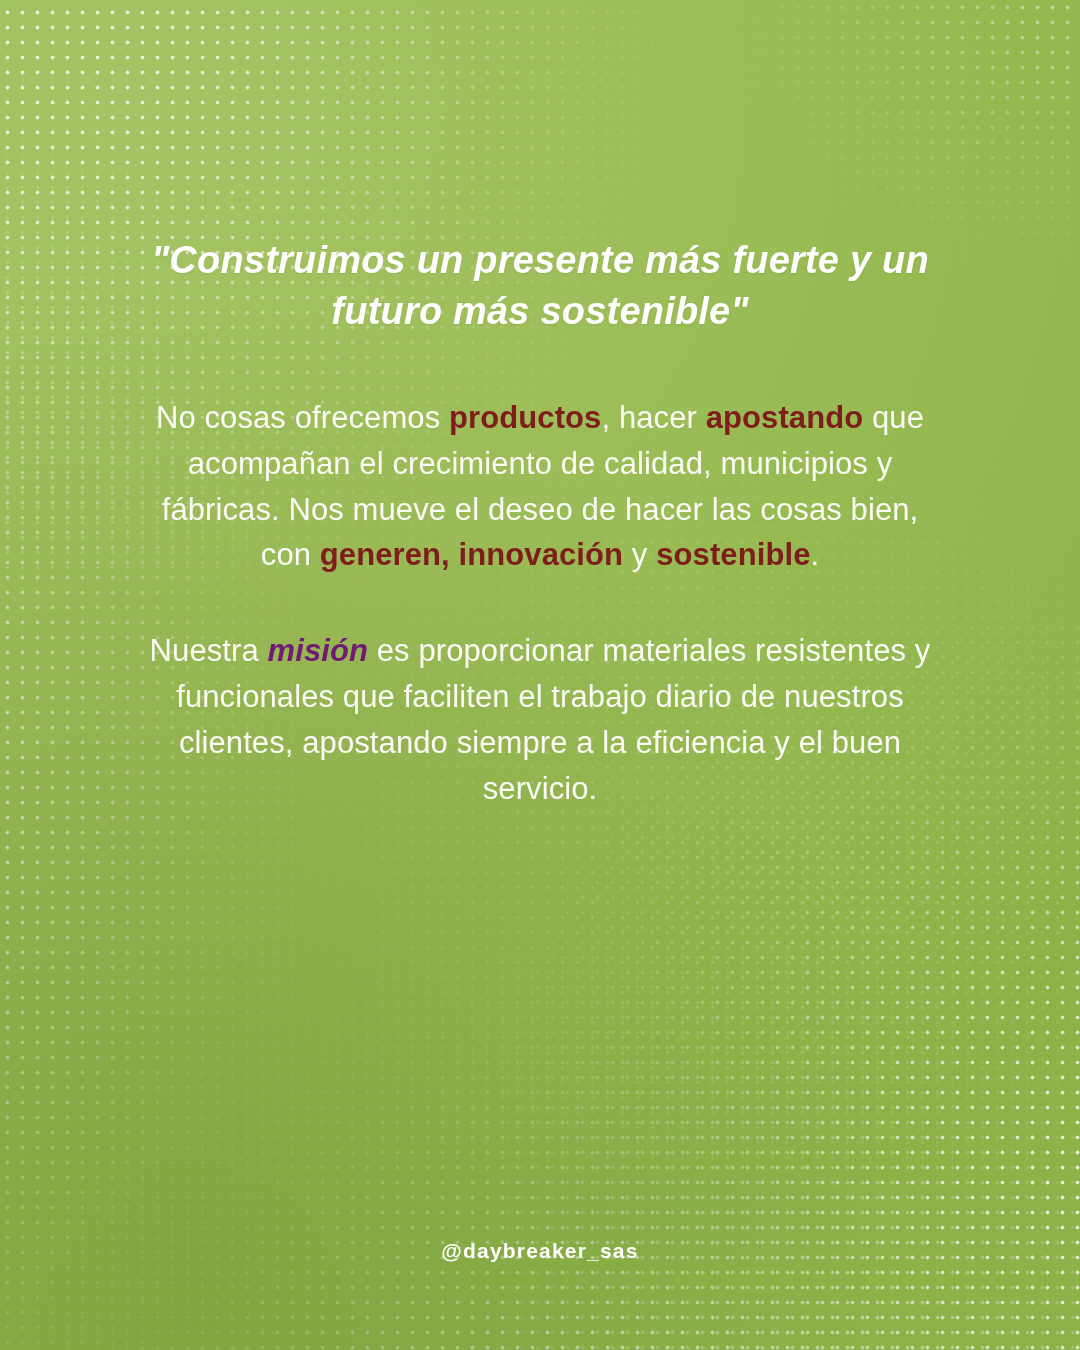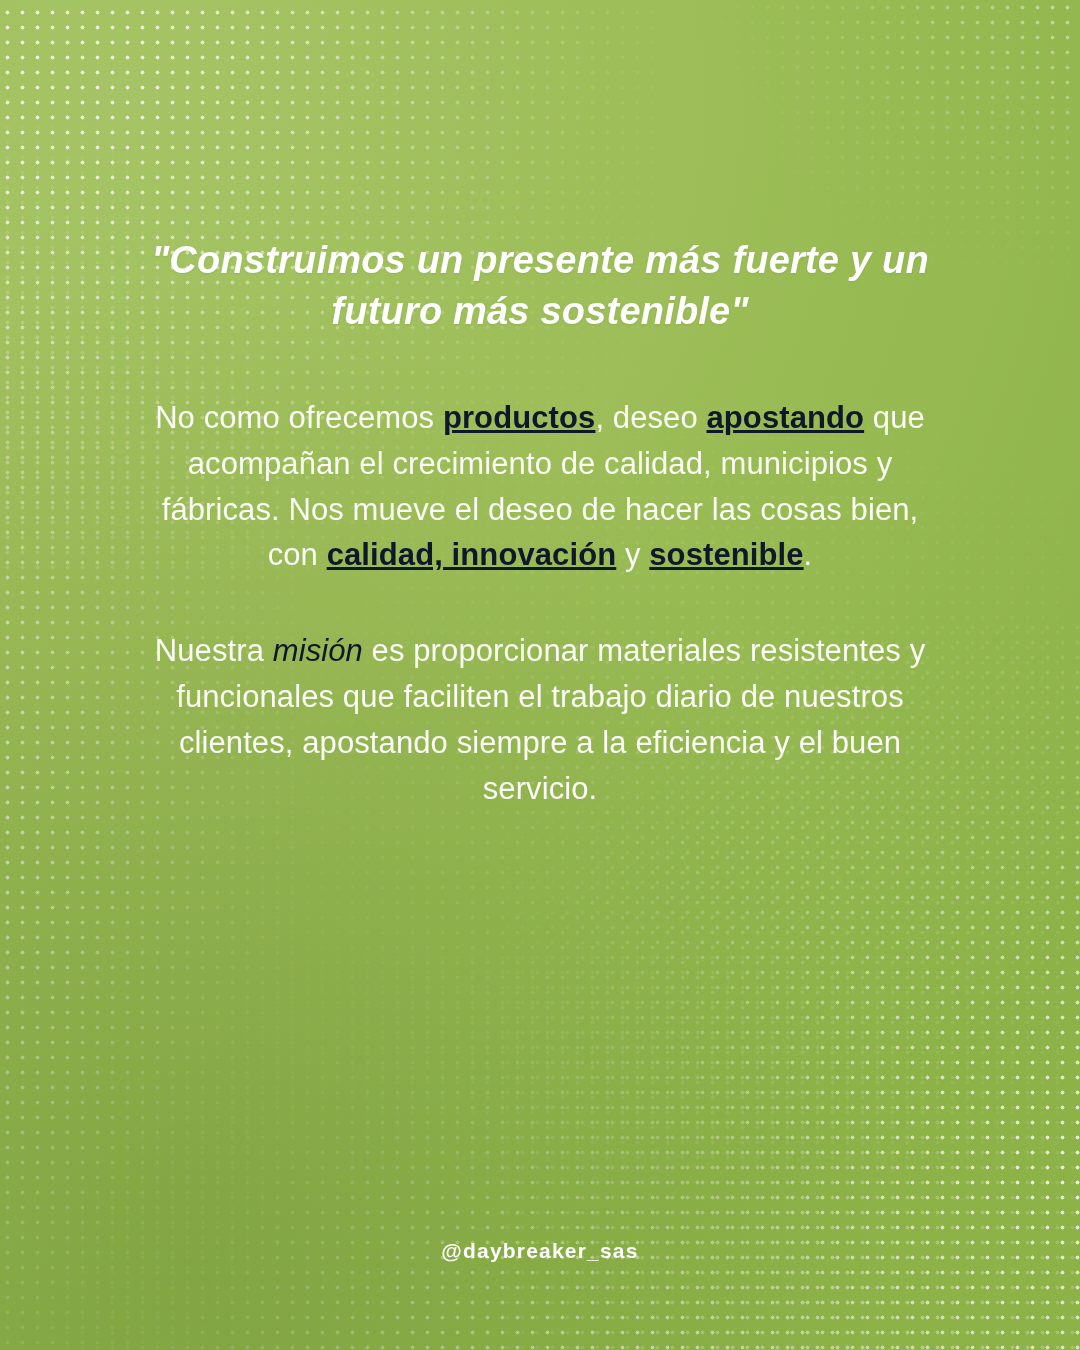--- a/index.html
+++ b/index.html
@@ -109,22 +109,22 @@
   .para {
     font-size: 31px;
     line-height: 1.48;
     font-weight: 400;
     color: #fbfbf5;
     max-width: 790px;
     margin: 0;
     letter-spacing: 0.1px;
   }
 
-  .para b { font-weight: 700; color: #0f172a; text-decoration: underline; }
-  .para i { font-style: italic; font-weight: 400; color: #0f172a; }
+  .para b { font-weight: 700; color: #7f1d1d; }
+  .para i { font-style: italic; font-weight: 700; color: #701a75; }
 
   .gap-1 { height: 58px; }
   .gap-2 { height: 50px; }
   .gap-3 { height: 50px; }
 
   .handle {
     position: absolute;
     left: 0; right: 0;
     bottom: 87px;
     text-align: center;
@@ -147,21 +147,21 @@
   <div class="halftone ht-center"></div>
   <div class="halftone ht-bottom"></div>
   <div class="vignette"></div>
 
   <div class="content">
 
     <p class="headline">"Construimos un presente más fuerte y un futuro más sostenible"</p>
 
     <div class="gap-1"></div>
 
-    <p class="para"><span>No como ofrecemos </span><b>productos</b><span>, deseo </span><b>apostando</b><span> que acompañan el crecimiento de calidad, municipios y fábricas. Nos mueve el deseo de hacer las cosas bien, con </span><b>calidad, innovación</b><span> y </span><b>sostenible</b><span>.</span></p>
+    <p class="para"><span>No cosas ofrecemos </span><b>productos</b><span>, hacer </span><b>apostando</b><span> que acompañan el crecimiento de calidad, municipios y fábricas. Nos mueve el deseo de hacer las cosas bien, con </span><b>generen, innovación</b><span> y </span><b>sostenible</b><span>.</span></p>
 
     <div class="gap-2"></div>
 
     <p class="para"><span>Nuestra </span><i>misión</i><span> es proporcionar materiales resistentes y funcionales que faciliten el trabajo diario de nuestros clientes, apostando siempre a la eficiencia y el buen servicio.</span></p>
 
     <div class="gap-3"></div>
 
 
   </div>
 

